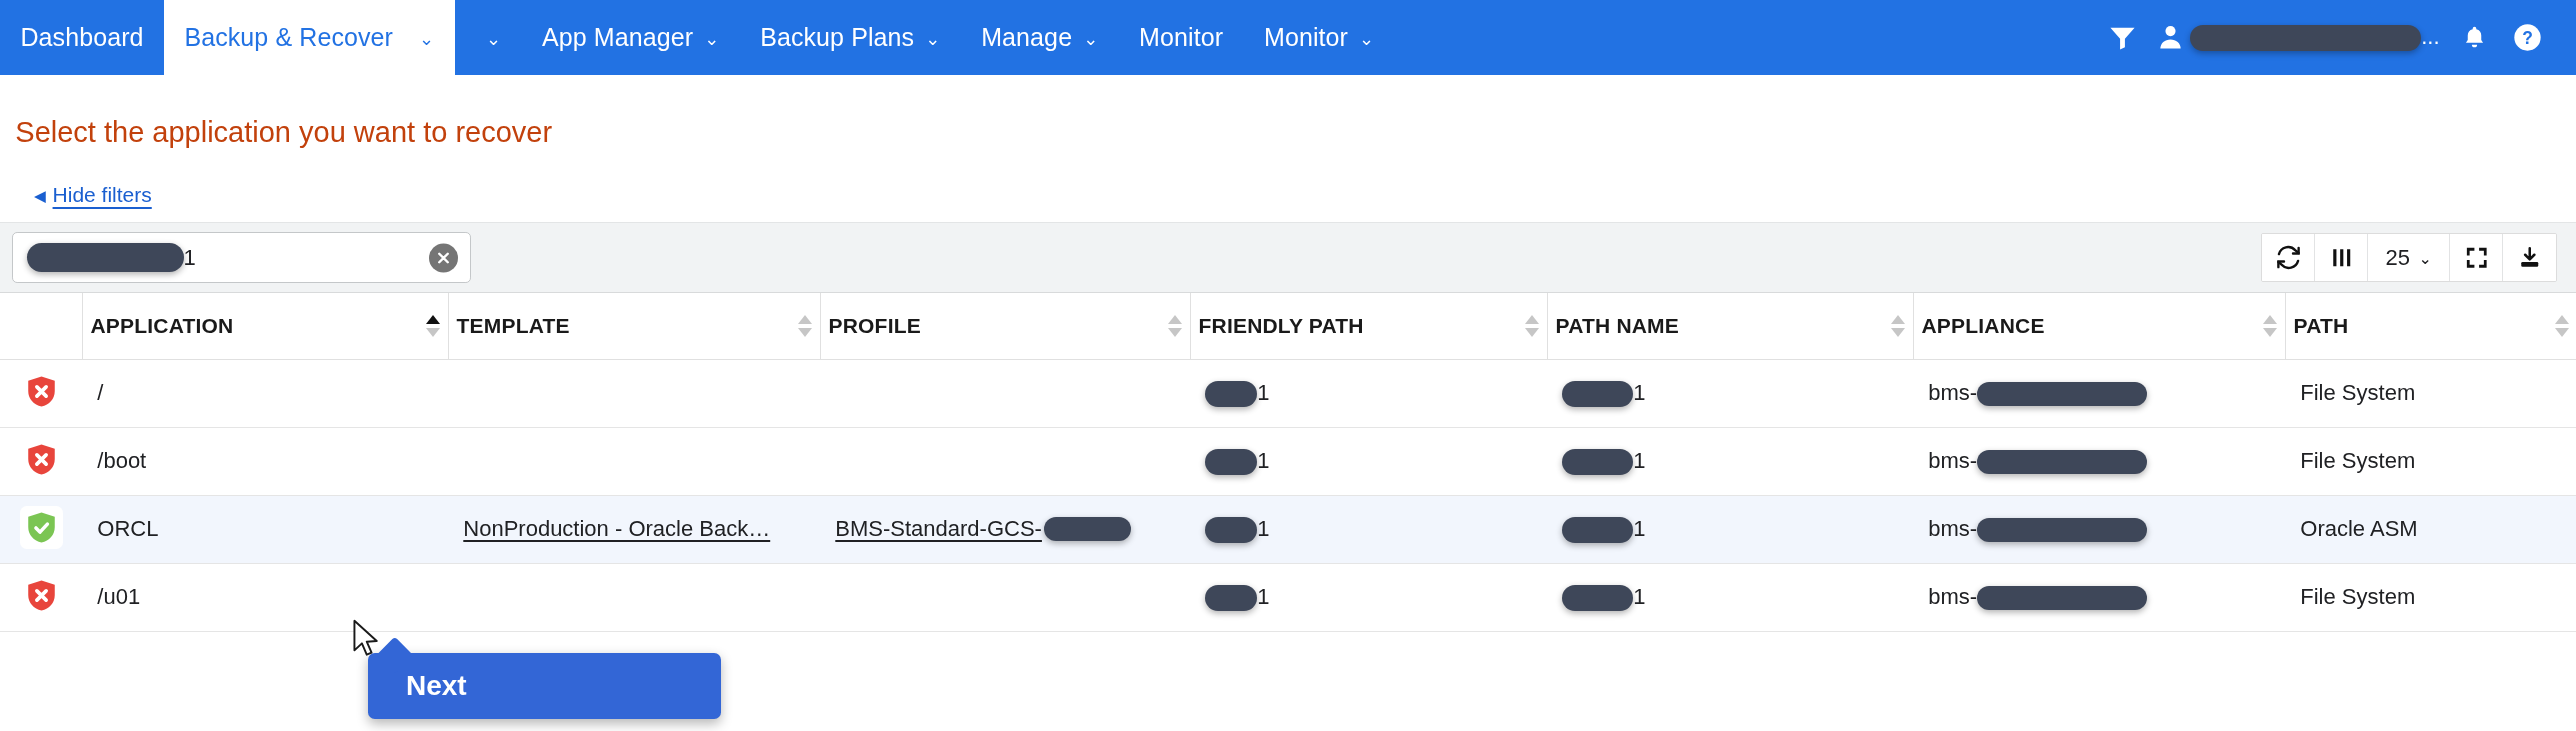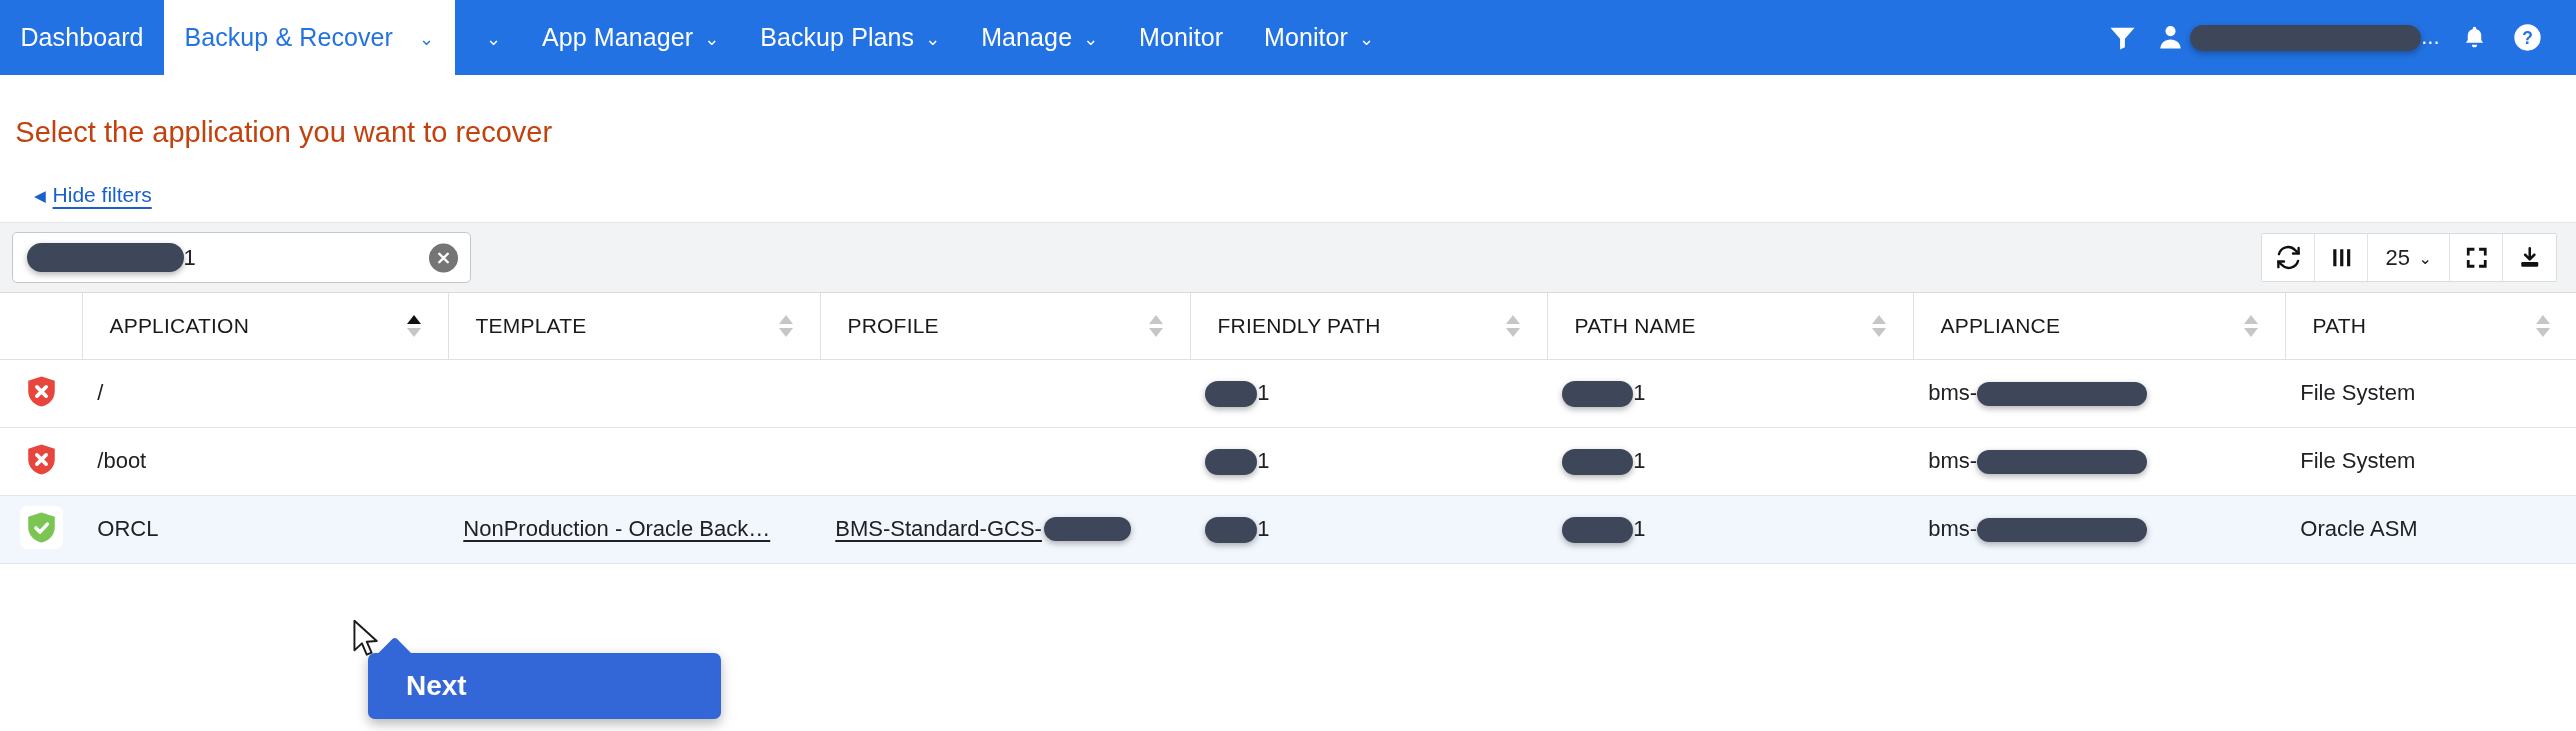--- a/index.html
+++ b/index.html
@@ -169,24 +169,24 @@
   table.grid {
     width: 100%;
     border-collapse: collapse;
     table-layout: fixed;
   }
   table.grid th {
     background: #ffffff;
     border-right: 0.9px solid #e0e0e0;
     border-bottom: 0.9px solid #e0e0e0;
     height: 66px;
-    padding: 0 27px;
+    padding: 0 8px;
     text-align: left;
     font-size: 21px;
-    font-weight: 400;
+    font-weight: 700;
     color: #1a1a1a;
     letter-spacing: 0.2px;
     vertical-align: middle;
     white-space: nowrap;
     cursor: pointer;
   }
   th.col-status { width: 82px; border-right: 0.9px solid #e0e0e0; cursor: default; }
   .th-inner {
     display: flex; align-items: center; justify-content: space-between;
     width: 100%;
@@ -512,20 +512,35 @@
           <td><span class="link-cell">NonProduction - Oracle Back…</span></td>
           <td><span class="link-cell">
               <span>BMS-Standard-GCS-</span>
               <span class="redact" style="width:87px;height:24px;margin-left:1.7px;"></span>
             </span></td>
           <td><span class="redact" style="width:52px;height:25.5px;"></span><span>1</span></td>
           <td><span class="redact" style="width:71px;height:25.5px;"></span><span>1</span></td>
           <td><span>bms-</span><span class="redact" style="width:170px;height:24px;"></span></td>
           <td>Oracle ASM</td>
         </tr>
+        <tr class="">
+          <td class="status-cell"><span class="shield-box">
+              <svg width="37" height="37" viewBox="0 0 24 24">
+                <path d="M12 2.2 20.6 5v6.6c0 5.2-3.5 8.8-8.6 10.2C6.9 20.4 3.4 16.8 3.4 11.6V5z" fill="#e8453c"></path>
+                <path d="M9 9l6 6M15 9l-6 6" stroke="#ffffff" stroke-width="2.4" stroke-linecap="round"></path>
+              </svg>
+            </span></td>
+          <td>/u01</td>
+          <td></td>
+          <td></td>
+          <td><span class="redact" style="width:52px;height:25.5px;"></span><span>1</span></td>
+          <td><span class="redact" style="width:71px;height:25.5px;"></span><span>1</span></td>
+          <td><span>bms-</span><span class="redact" style="width:170px;height:24px;"></span></td>
+          <td>File System</td>
+        </tr>
       </tbody>
   </table>
 </div>
 
 <div class="next-popup">
   <span>Next</span>
 </div>
 <div class="cursor-arrow">
   <svg width="29" height="41" viewBox="0 0 24 34">
     <path d="M2 1.5 L2 26 L8.2 20.2 L12.2 29.6 L16.2 27.8 L12.2 18.8 L20.5 18.3 Z" fill="#ffffff" stroke="#1a1a1a" stroke-width="1.6" stroke-linejoin="round"></path>

